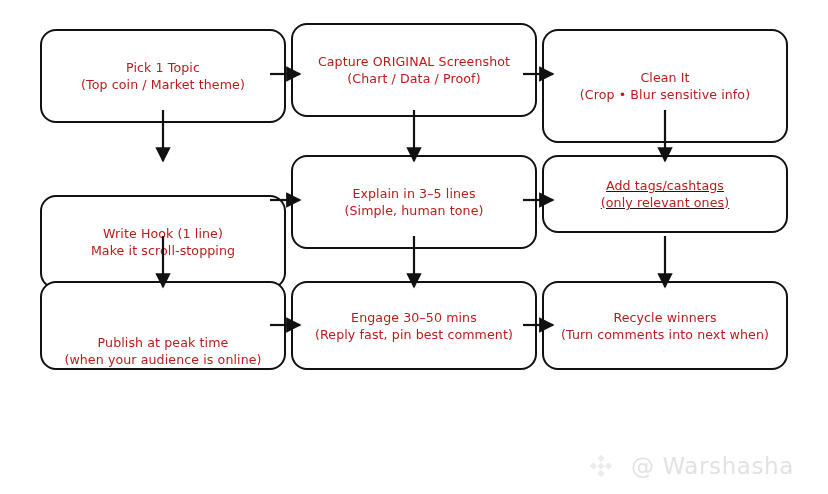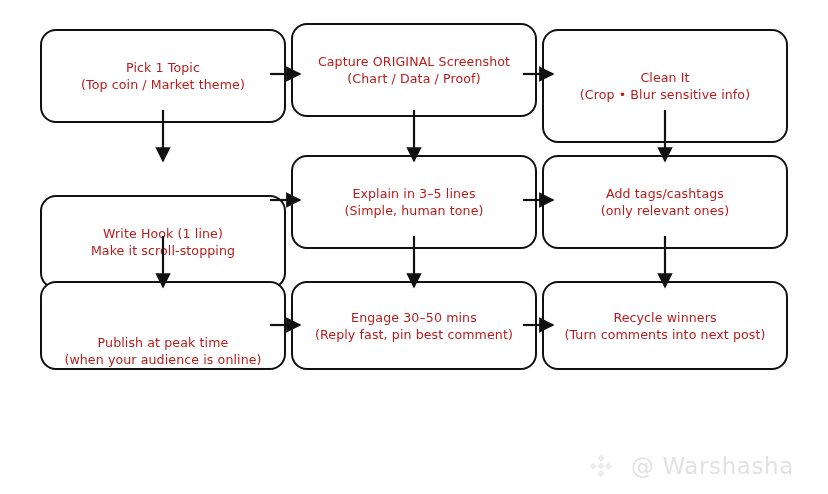--- a/index.html
+++ b/index.html
@@ -118,36 +118,36 @@
   </div>
 
   <div class="node" style="left:40px; top:155px; width:246px; height:94px;margin-top:40px;">
     <div class="node-text">Write Hook (1 line)
 Make it scroll-stopping</div>
   </div>
   <div class="node" style="left:291px; top:155px; width:246px; height:94px;">
     <div class="node-text">Explain in 3–5 lines
 (Simple, human tone)</div>
   </div>
-  <div class="node" style="left:542px; top:155px; width:246px; height:94px;">
+  <div class="node" style="left:542px; top:155px; width:246px; height:78px;text-decoration:underline;">
     <div class="node-text">Add tags/cashtags
 (only relevant ones)</div>
   </div>
 
   <div class="node" style="left:40px; top:281px; width:246px; height:89px;align-items:flex-end;">
     <div class="node-text">Publish at peak time
 (when your audience is online)</div>
   </div>
   <div class="node" style="left:291px; top:281px; width:246px; height:89px;">
     <div class="node-text">Engage 30–50 mins
 (Reply fast, pin best comment)</div>
   </div>
   <div class="node" style="left:542px; top:281px; width:246px; height:89px;">
     <div class="node-text">Recycle winners
-(Turn comments into next post)</div>
+(Turn comments into next when)</div>
   </div>
 
   <div class="watermark">
     <svg class="watermark-logo" viewBox="0 0 32 32">
       <g fill="#ececec">
         <path d="M16 3.2 L20.2 7.4 L16 11.6 L11.8 7.4 Z"></path>
         <path d="M7.4 11.8 L11.6 16 L7.4 20.2 L3.2 16 Z"></path>
         <path d="M24.6 11.8 L28.8 16 L24.6 20.2 L20.4 16 Z"></path>
         <path d="M16 20.4 L20.2 24.6 L16 28.8 L11.8 24.6 Z"></path>
         <path d="M16 11.9 L20.1 16 L16 20.1 L11.9 16 Z"></path>

